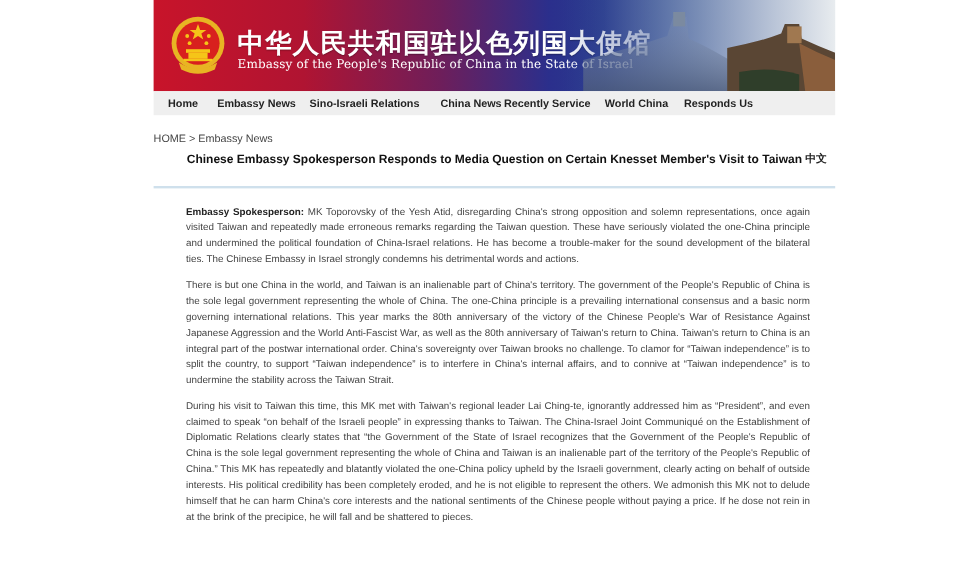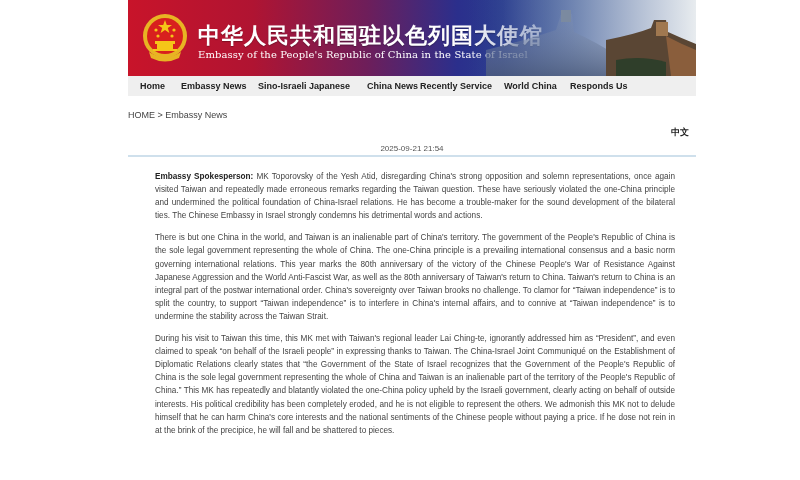--- a/index.html
+++ b/index.html
@@ -112,33 +112,33 @@
       <path d="M140,76 L140,40 Q170,34 185,28 L188,20 L200,20 L202,32 Q215,38 230,44 L230,76 Z" fill="#5a4634"></path>
       <rect x="190" y="22" width="12" height="14" fill="#a07850"></rect>
       <path d="M200,36 Q215,44 230,50 L230,76 L205,76 Z" fill="#8a5e3c"></path>
       <path d="M150,60 Q175,55 200,62 L200,76 L150,76 Z" fill="#2f3e2a"></path>
     </svg>
   </div>
 
   <div class="nav">
     <span class="nav-item" style="left:12px;">Home</span>
     <span class="nav-item" style="left:53px;">Embassy News</span>
-    <span class="nav-item" style="left:130px;">Sino-Israeli Japanese</span>
+    <span class="nav-item" style="left:130px;">Sino-Israeli Relations</span>
     <span class="nav-item" style="left:239px;">China News</span>
     <span class="nav-item" style="left:292px;">Recently Service</span>
     <span class="nav-item" style="left:376px;">World China</span>
     <span class="nav-item" style="left:442px;">Responds Us</span>
     <span class="nav-item nav-lang" style="left:543px;">中文</span>
   </div>
 
   <div class="breadcrumb">
     <span>HOME</span><span> &gt; </span><span>Embassy News</span>
   </div>
 
-  <div class="article-date">2025-09-21 21:54</div>
+  <div class="article-title">Chinese Embassy Spokesperson Responds to Media Question on Certain Knesset Member's Visit to Taiwan</div>
   <div class="divider"></div>
 
   <div class="content">
     <p><strong>Embassy Spokesperson:</strong><span> MK Toporovsky of the Yesh Atid, disregarding China's strong opposition and solemn representations, once again visited Taiwan and repeatedly made erroneous remarks regarding the Taiwan question. These have seriously violated the one-China principle and undermined the political foundation of China-Israel relations. He has become a trouble-maker for the sound development of the bilateral ties. The Chinese Embassy in Israel strongly condemns his detrimental words and actions.</span></p>
     <p><span>There is but one China in the world, and Taiwan is an inalienable part of China's territory. The government of the People's Republic of China is the sole legal government representing the whole of China. The one-China principle is a prevailing international consensus and a basic norm governing international relations. This year marks the 80th anniversary of the victory of the Chinese People's War of Resistance Against Japanese Aggression and the World Anti-Fascist War, as well as the 80th anniversary of Taiwan's return to China. Taiwan's return to China is an integral part of the postwar international order. China's sovereignty over Taiwan brooks no challenge. To clamor for “Taiwan independence” is to split the country, to support “Taiwan independence” is to interfere in China's internal affairs, and to connive at “Taiwan independence” is to undermine the stability across the Taiwan Strait.</span></p>
     <p><span>During his visit to Taiwan this time, this MK met with Taiwan's regional leader Lai Ching-te, ignorantly addressed him as “President”, and even claimed to speak “on behalf of the Israeli people” in expressing thanks to Taiwan. The China-Israel Joint Communiqué on the Establishment of Diplomatic Relations clearly states that “the Government of the State of Israel recognizes that the Government of the People's Republic of China is the sole legal government representing the whole of China and Taiwan is an inalienable part of the territory of the People's Republic of China.” This MK has repeatedly and blatantly violated the one-China policy upheld by the Israeli government, clearly acting on behalf of outside interests. His political credibility has been completely eroded, and he is not eligible to represent the others. We admonish this MK not to delude himself that he can harm China's core interests and the national sentiments of the Chinese people without paying a price. If he dose not rein in at the brink of the precipice, he will fall and be shattered to pieces.</span></p>
   </div>
 
 </div>
 

